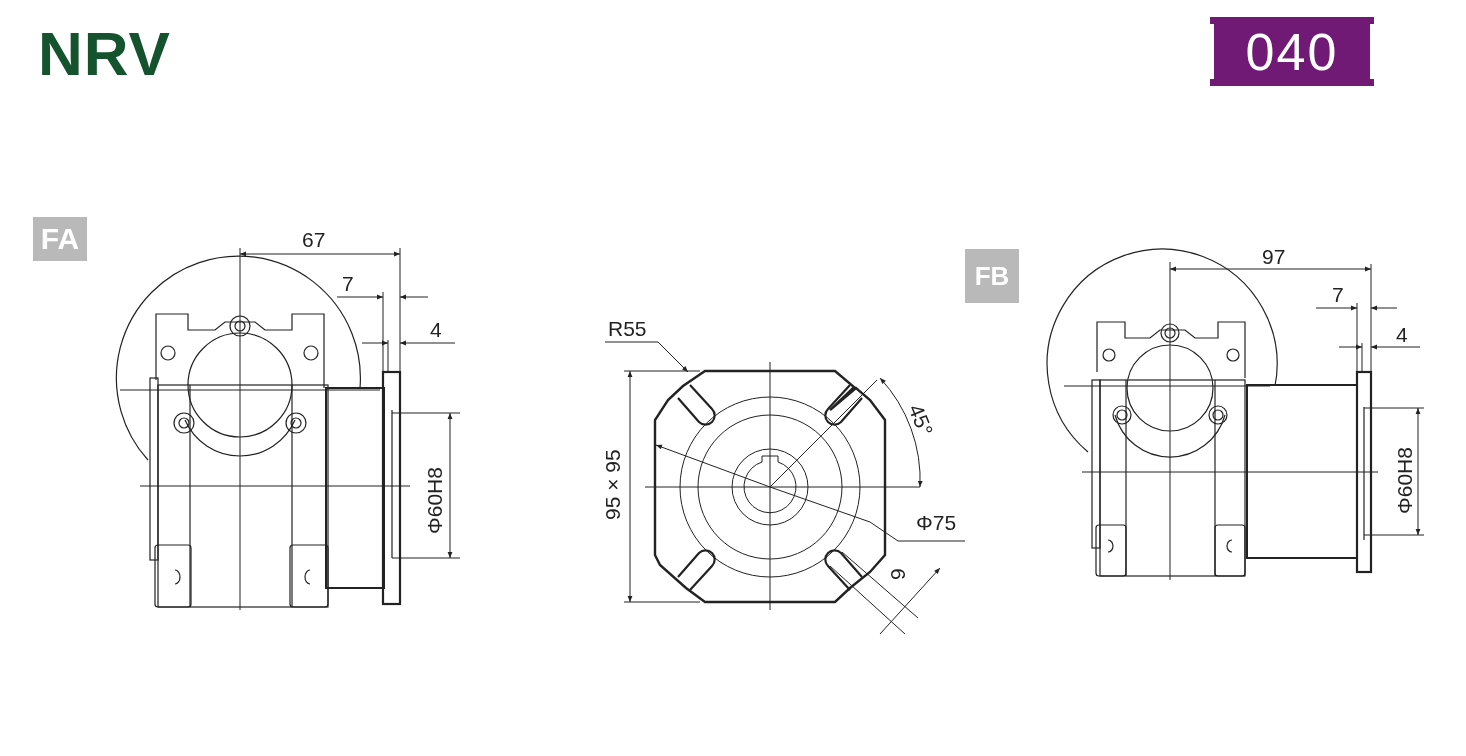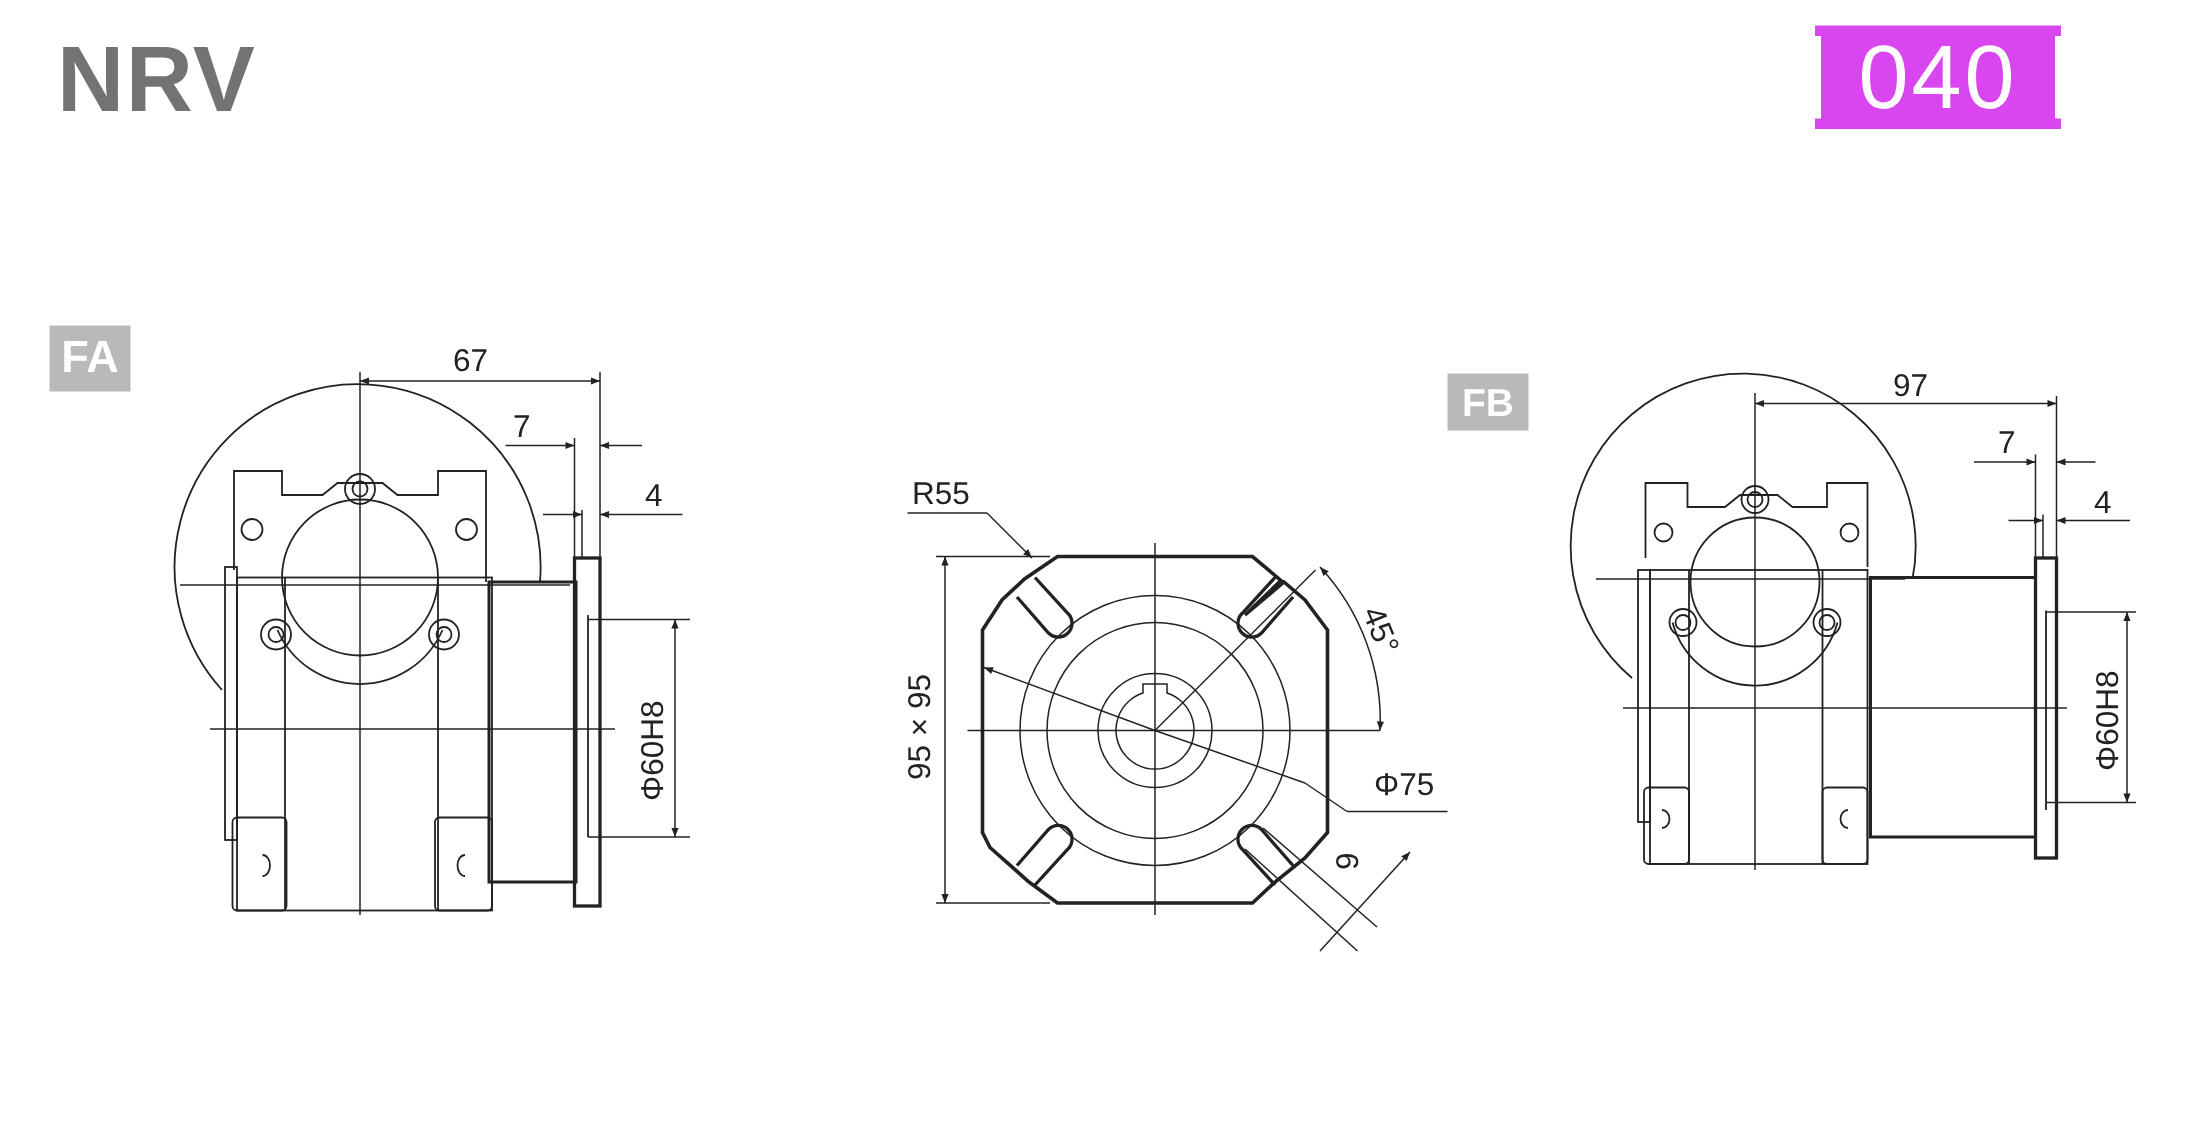--- a/index.html
+++ b/index.html
@@ -1,24 +1,24 @@
 <!DOCTYPE html>
 <html><head>
 <meta charset="utf-8">
 <style>
   html, body { margin:0; padding:0; background:#ffffff; }
   body { width:1466px; height:756px; position:relative; overflow:hidden; font-family:"Liberation Sans", sans-serif; }
-  .title { position:absolute; left:38px; top:18px; font-size:62px; font-weight:bold; color:#737373; letter-spacing:1px; line-height:72px; }
-  .size-badge { position:absolute; left:1210px; top:17px; width:164px; height:69px; background:#d946ef; color:#fff; display:flex; align-items:center; justify-content:center; font-size:60px; letter-spacing:2px; }
+  .title { position:absolute; left:38px; top:18px; font-size:62px; font-weight:bold; color:#14532d; letter-spacing:1px; line-height:72px; }
+  .size-badge { position:absolute; left:1210px; top:17px; width:164px; height:69px; background:#701a75; color:#fff; display:flex; align-items:center; justify-content:center; font-size:52px; letter-spacing:2px; }
   .size-badge::before, .size-badge::after { content:""; position:absolute; top:7px; bottom:7px; width:4px; background:#fff; }
   .size-badge::before { left:0; }
   .size-badge::after { right:0; }
   .tag { position:absolute; background:#b9b9b9; color:#fff; font-weight:bold; font-size:30px; display:flex; align-items:center; justify-content:center; }
   .tag-fa { left:33px; top:217px; width:54px; height:44px; }
-  .tag-fb { left:965px; top:249px; width:54px; height:38px; font-size:26px; }
+  .tag-fb { left:965px; top:249px; width:54px; height:54px; font-size:26px; }
   svg { position:absolute; left:0; top:0; }
   .dim { font-family:"Liberation Sans", sans-serif; font-size:21px; fill:#222; }
 </style>
 </head>
 <body>
 
 <div class="title">NRV</div>
 <div class="size-badge">040</div>
 <div class="tag tag-fa">FA</div>
 <div class="tag tag-fb">FB</div>

